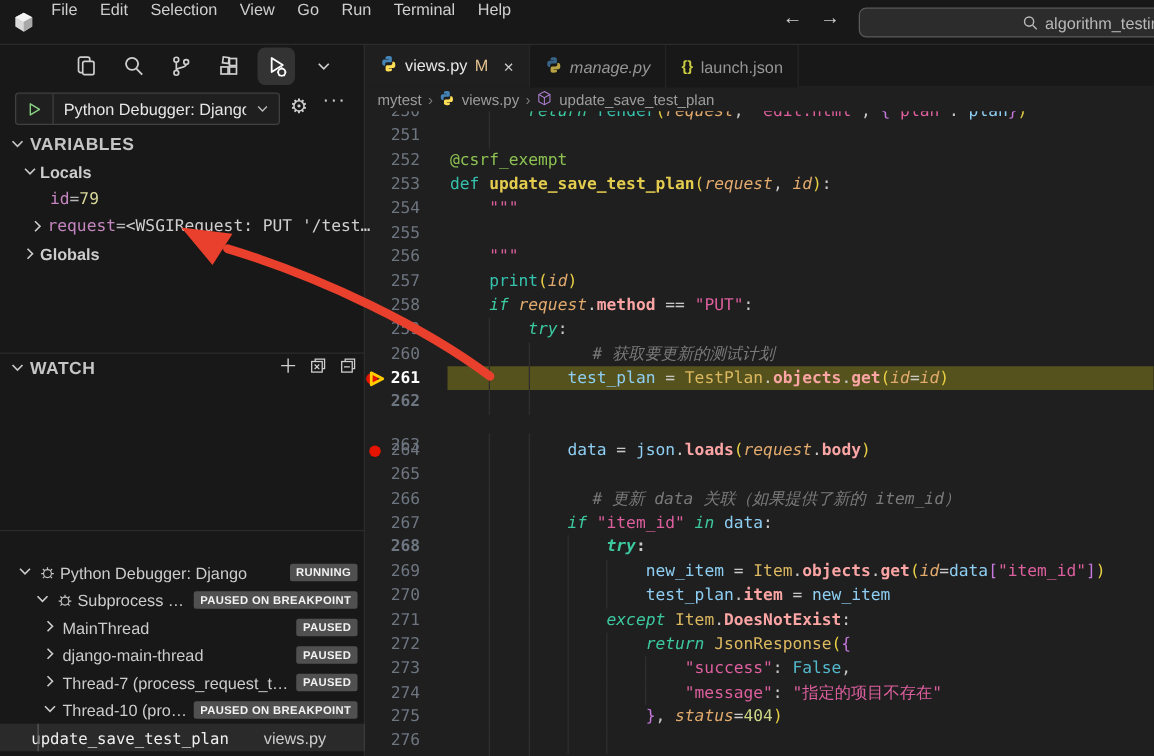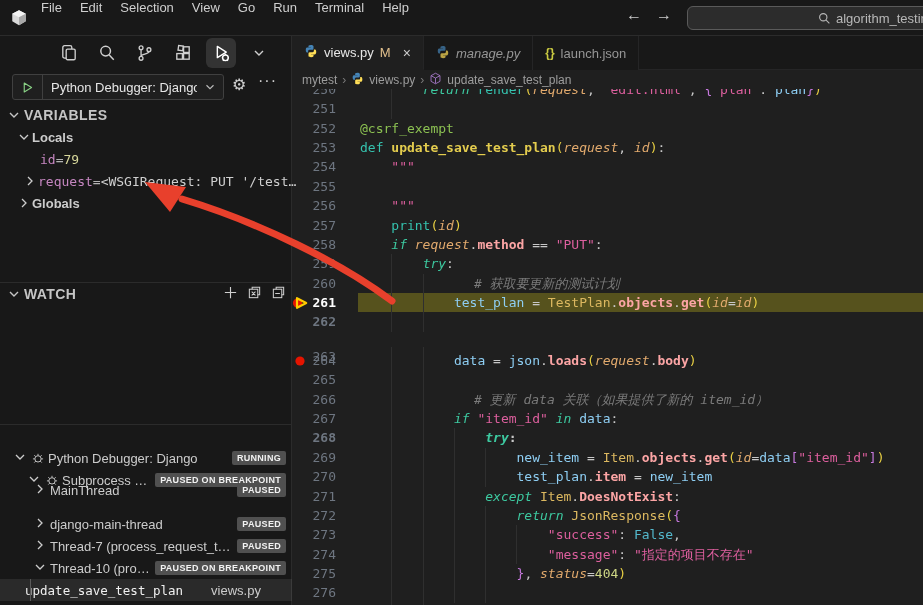--- a/index.html
+++ b/index.html
@@ -281,21 +281,21 @@
           </svg></span>
         <span style="margin:0 3px;display:flex">
           <svg width="14" height="14" viewBox="0 0 16 16" fill="none" stroke="#c5c5c5" stroke-width="1.1">
             <circle cx="8" cy="9" r="3.6"></circle>
             <path d="M8 5.4V3.2M5.4 6.4L3.8 4.8M10.6 6.4l1.6-1.6M4.4 9H2.2M13.8 9h-2.2M5.4 11.6l-1.6 1.6M10.6 11.6l1.6 1.6"></path>
           </svg>
         </span>
         <span class="cslabel">Subprocess 1...</span>
         <span class="badge">PAUSED ON BREAKPOINT</span>
       </div>
-      <div class="csrow" style="top: 443px; padding-left: 32px;">
+      <div class="csrow" style="top: 455px; padding-left: 32px;">
         <span class="chev"><svg width="16" height="16" viewBox="0 0 16 16">
             <path d="M6 4l4 4-4 4" fill="none" stroke="#cccccc" stroke-width="1.3"></path>
           </svg></span>
         <span style="width:2px"></span>
         <span class="cslabel">MainThread</span>
         <span class="badge">PAUSED</span>
       </div>
       <div class="csrow" style="top: 477px; padding-left: 32px;">
         <span class="chev"><svg width="16" height="16" viewBox="0 0 16 16">
             <path d="M6 4l4 4-4 4" fill="none" stroke="#cccccc" stroke-width="1.3"></path>

